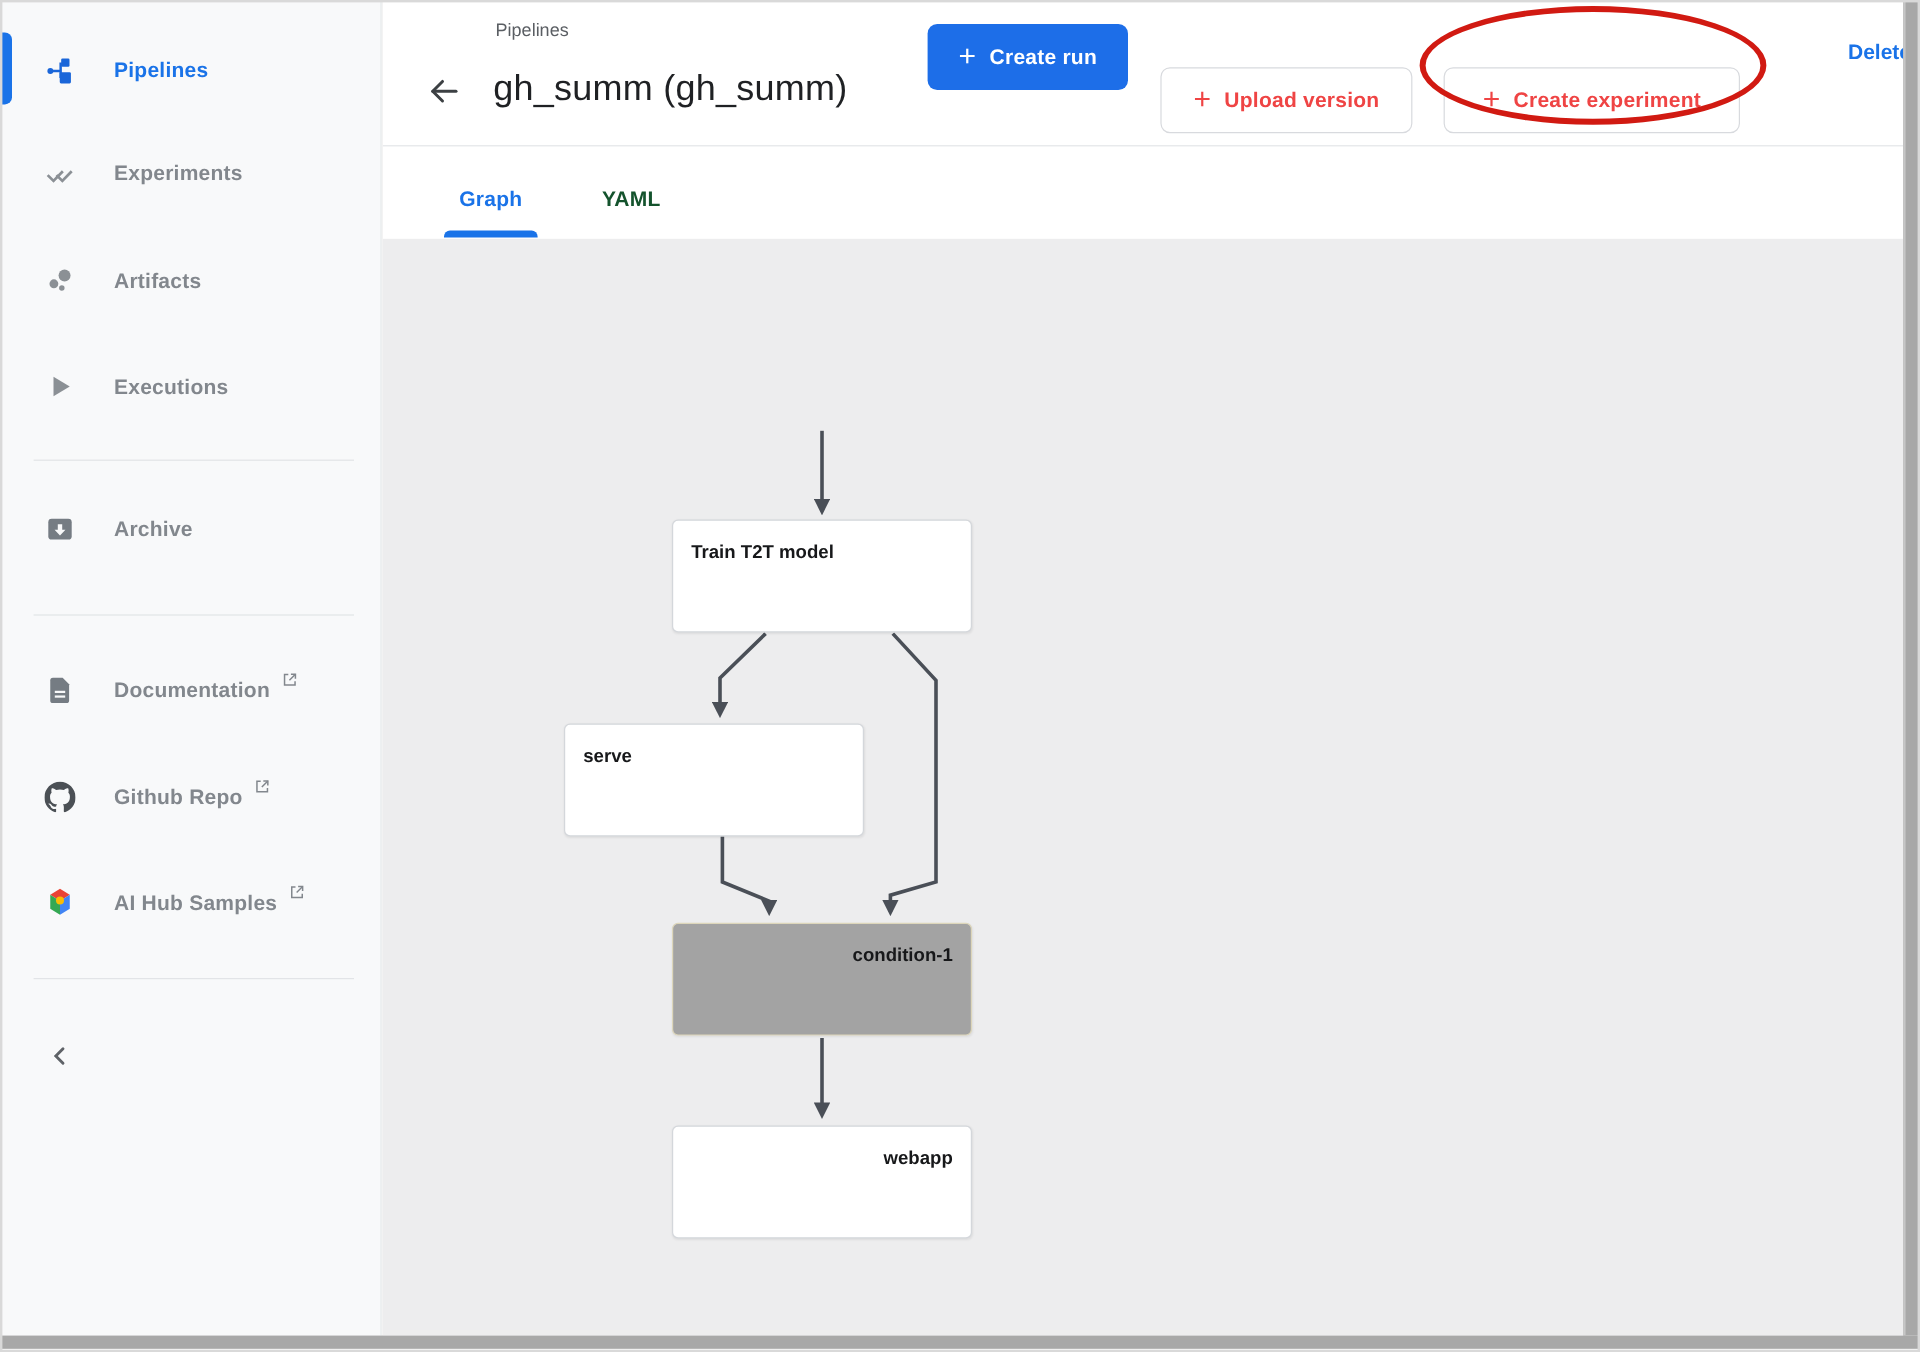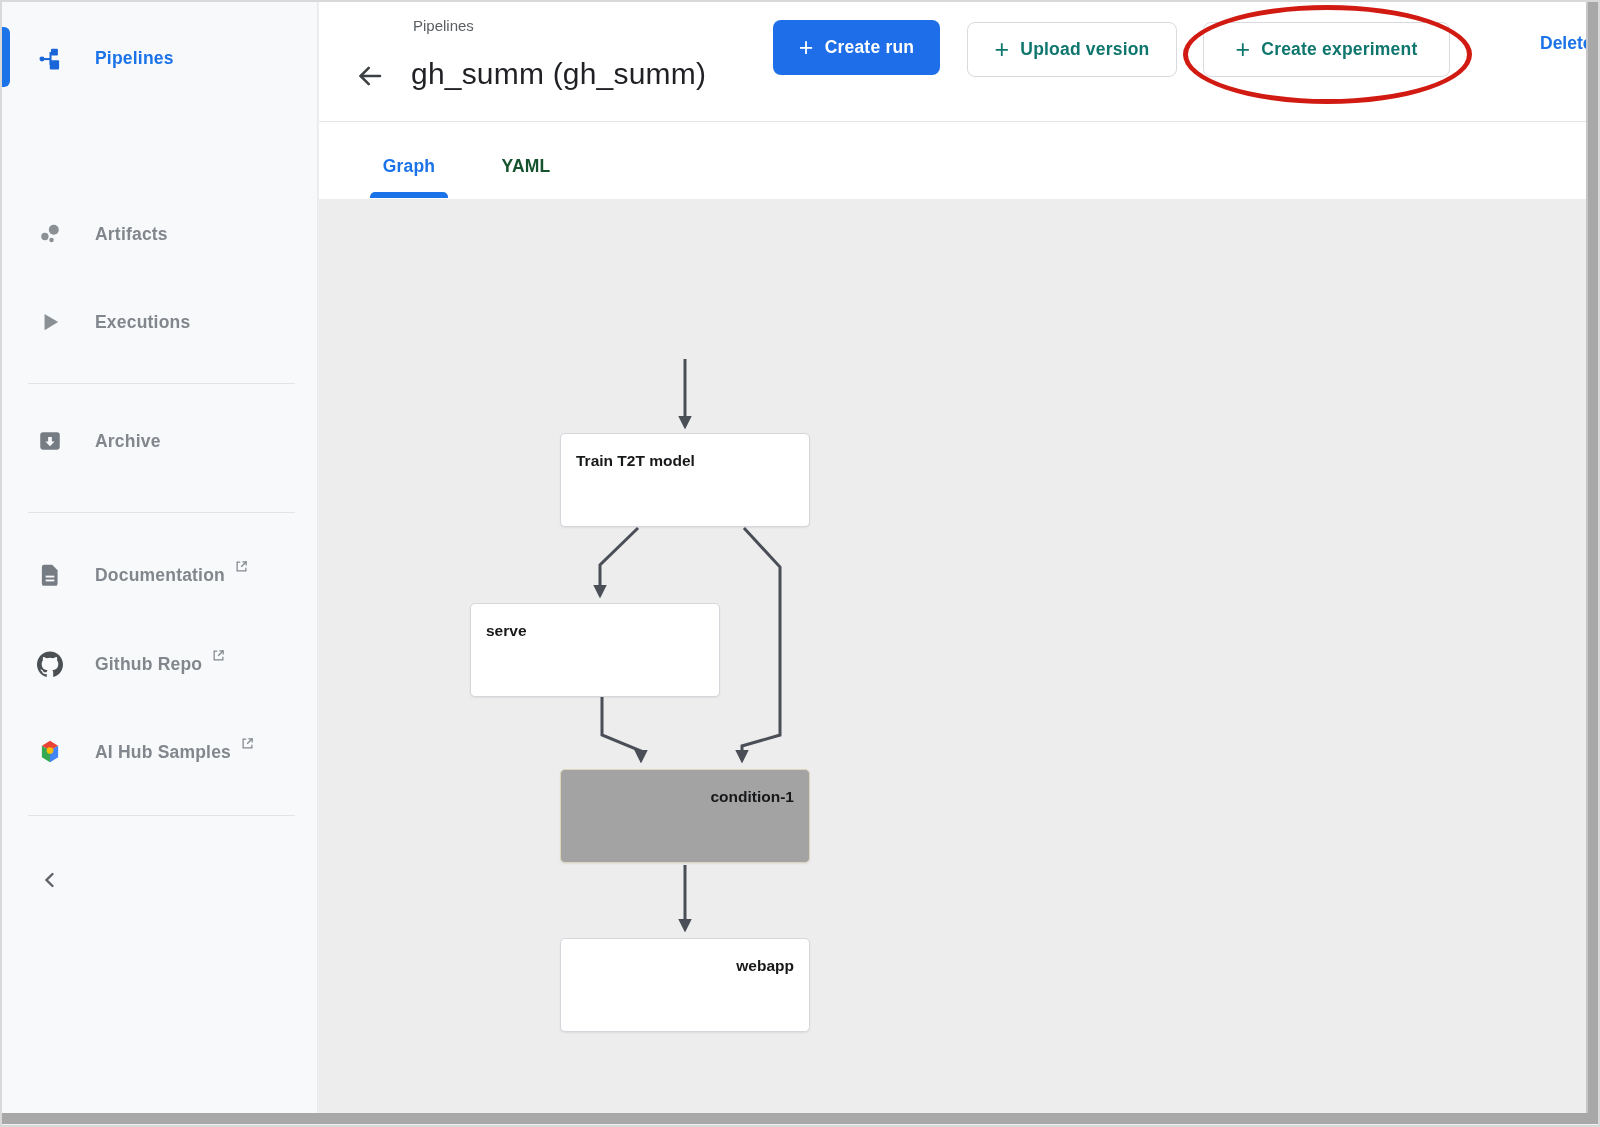--- a/index.html
+++ b/index.html
@@ -20,21 +20,21 @@
   .collapse-btn { position:absolute; left:34px; top:866px; width:32px; height:32px; display:flex; align-items:center; justify-content:center; cursor:pointer; }
 
   
   .content { position:absolute; left:319px; top:0; width:1267px; height:1113px; background:#fff; }
   .breadcrumb { position:absolute; left:413px; top:17px; font-size:15px; color:#5a5e63; }
   .back-btn { position:absolute; left:352px; top:60px; width:36px; height:36px; display:flex; align-items:center; justify-content:center; cursor:pointer; }
   .page-title { position:absolute; left:411px; top:57px; font-size:30px; font-weight:400; color:#1f2124; letter-spacing:.2px; }
   .btn { position:absolute; display:flex; align-items:center; justify-content:center; gap:11px; font-size:17.5px; font-weight:700; border-radius:8px; cursor:pointer; letter-spacing:.2px; }
   .btn .plus { font-size:25px; font-weight:400; line-height:0; transform:translateY(-1px); }
   .btn-primary { left:773px; top:20px; width:167px; height:55px; background:#1d6ee8; color:#fff; border:none; }
-  .btn-outline { background:#fff; color:#0f766e; border:1px solid #d8dade; }
+  .btn-outline { background:#fff; color:#ef4444; border:1px solid #d8dade;margin-top:34px; }
   .btn-upload { left:967px; top:22px; width:210px; height:55px; }
   .btn-createexp { left:1203px; top:22px; width:247px; height:55px; }
   .delete-link { position:absolute; left:1540px; top:33px; font-size:17.5px; font-weight:700; color:#1a73e8; cursor:pointer; }
   .red-ellipse { position:absolute; left:1183px; top:5px; width:289px; height:99px; border:5px solid #d11a12; border-radius:50%; pointer-events:none; z-index:50; }
   .header-divider { position:absolute; left:319px; top:121px; width:1267px; height:1px; background:#e3e5e8; }
 
   
   .tab { position:absolute; top:156px; width:78px; text-align:center; font-size:17.5px; font-weight:700; cursor:pointer; letter-spacing:.2px; }
   .tab-graph { left:370px; color:#1a73e8; }
   .tab-yaml { left:487px; color:#14532d; }
@@ -69,20 +69,29 @@
           <circle cx="4.6" cy="13" r="2.3"></circle>
           <path d="M6.5 13h6" stroke="#1a66d9" stroke-width="1.9" fill="none"></path>
           <path d="M12.5 6.5v12" stroke="#1a66d9" stroke-width="1.9" fill="none"></path>
           <rect x="12.9" y="3.4" width="6.4" height="6.4" rx="1"></rect>
           <rect x="11.8" y="14" width="8.6" height="8.6" rx="1"></rect>
         </svg>
       </span>
       <span class="side-label">Pipelines</span>
     </div>
 
+    <div class="side-item" style="top:116px">
+      <span class="side-icon">
+        <svg viewBox="0 0 24 24" fill="none" stroke="#8b9095" stroke-width="2.1">
+          <path d="M2.5 13.8 L7 18.2 L14.2 10.8"></path>
+          <path d="M9.3 13.8 L13.8 18.2 L21 10.8"></path>
+        </svg>
+      </span>
+      <span class="side-label">Experiments</span>
+    </div>
 
     <div class="side-item" style="top:206px">
       <span class="side-icon">
         <svg viewBox="0 0 24 24" fill="#8b9095">
           <circle cx="15.5" cy="8" r="4.6"></circle>
           <circle cx="7.3" cy="14.3" r="3.4"></circle>
           <circle cx="13.4" cy="17.6" r="2.1"></circle>
         </svg>
       </span>
       <span class="side-label">Artifacts</span>

